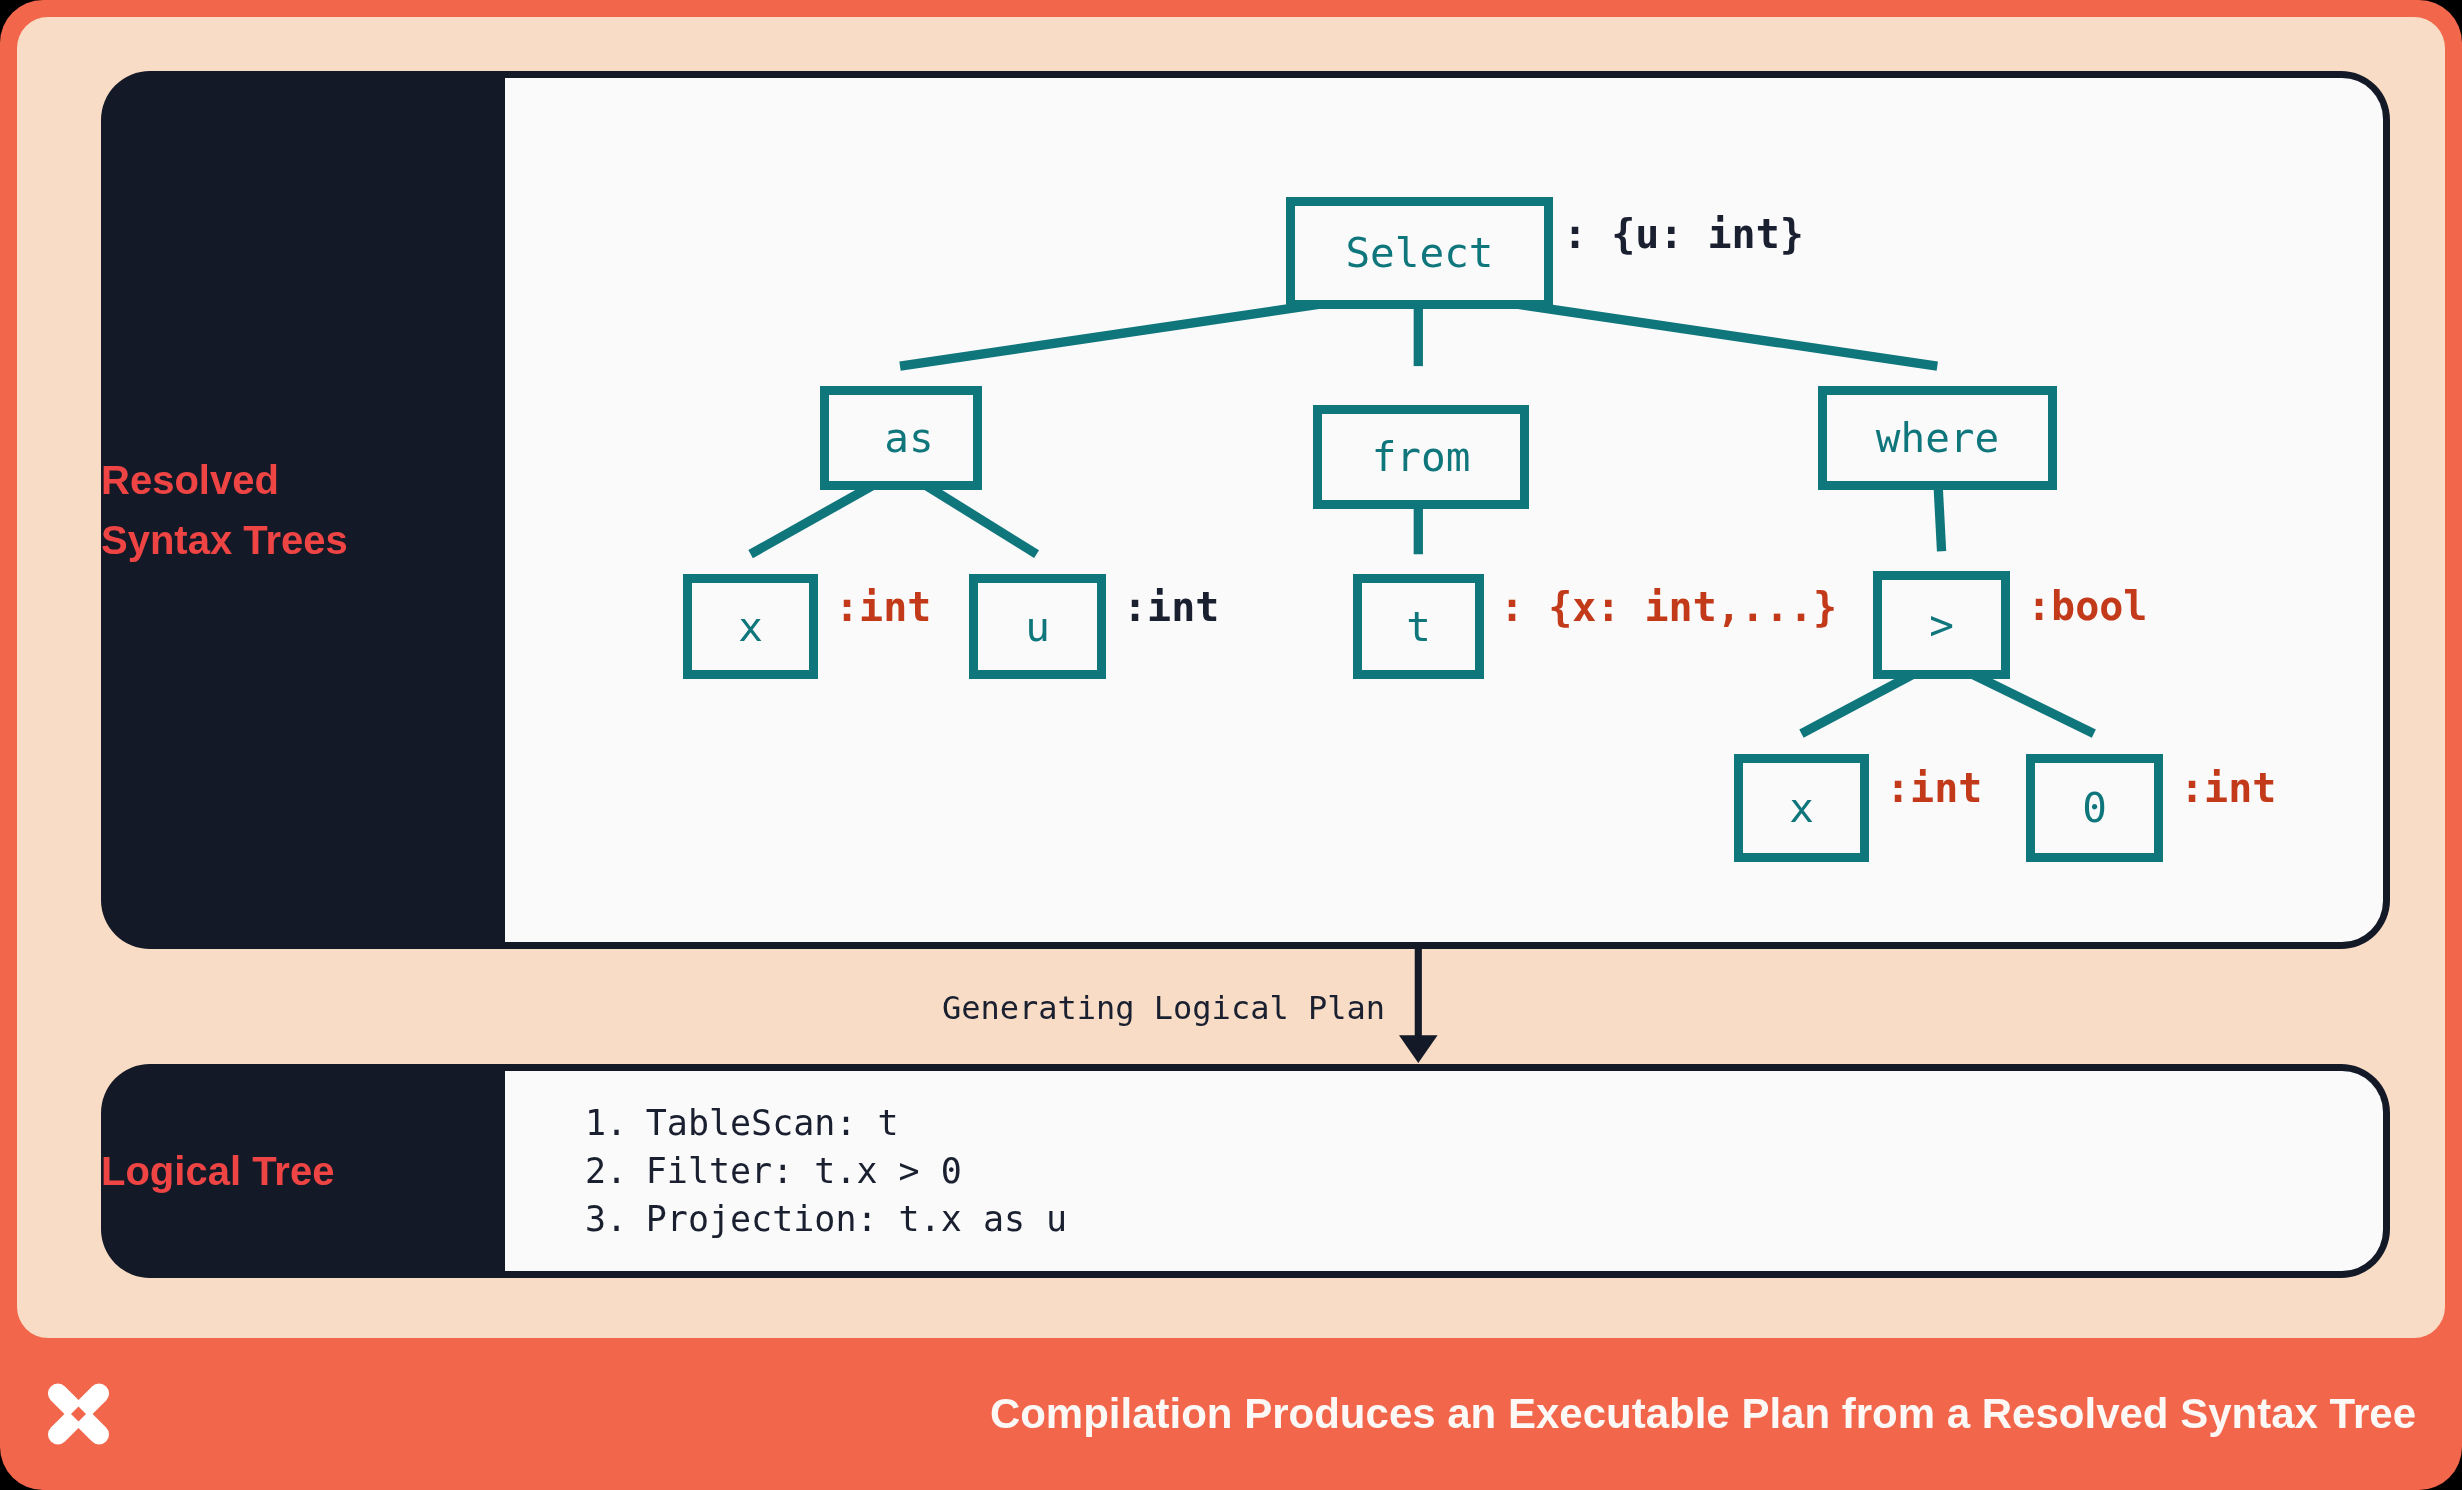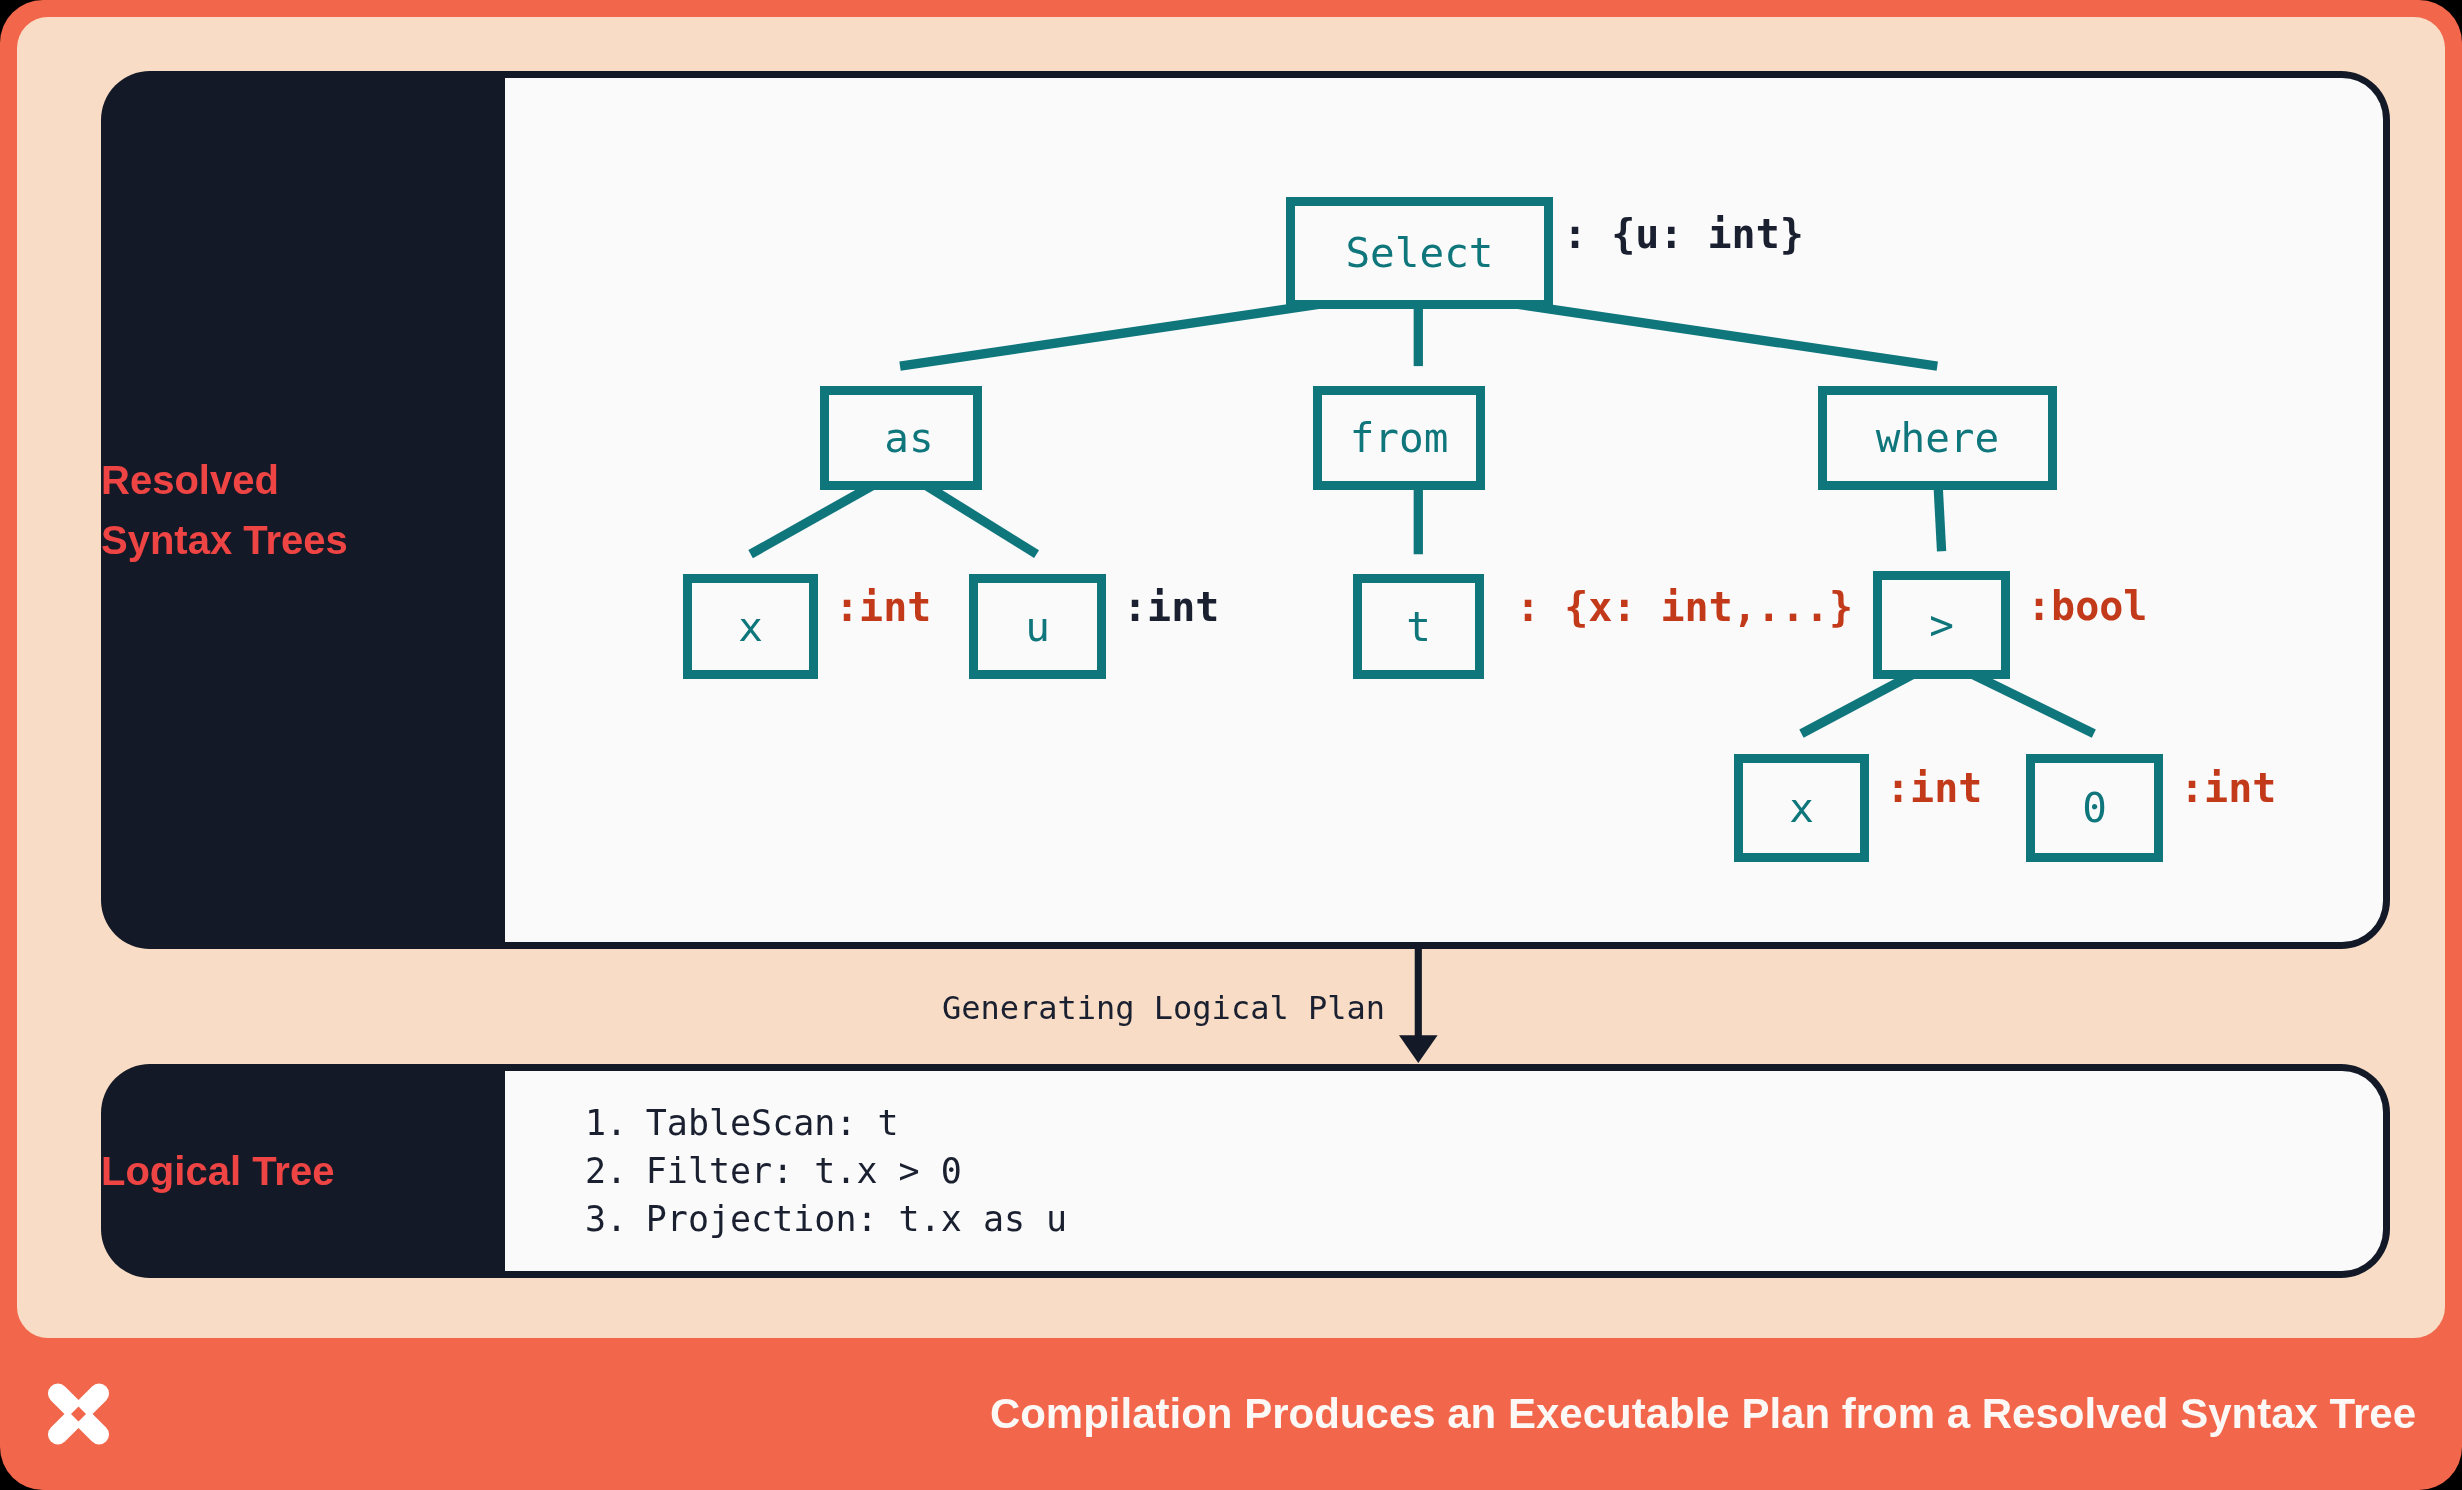--- a/index.html
+++ b/index.html
@@ -31,37 +31,37 @@
   
   .edges,.arrow-svg{position:absolute;left:0;top:0;width:2462px;height:1490px;pointer-events:none;}
   .node{
     position:absolute;box-sizing:border-box;background:#FAFAFB;
     border:9.3px solid #0F767C;color:#0F767C;
     display:flex;align-items:center;justify-content:center;
     font-family:"DejaVu Sans Mono",monospace;font-size:41px;margin-top:20px;
   }
   .n-select{left:1286px;top:177px;width:267px;height:112px;}
   .n-as{left:820px;top:366px;width:162px;height:104px;padding-left:16px;}
-  .n-from{left:1313px;top:366px;width:172px;height:104px;text-align:right;}
+  .n-from{left:1313px;top:385px;width:216px;height:104px;text-align:right;}
   .n-where{left:1818px;top:366px;width:239px;height:104px;}
   .n-x1{left:683px;top:554px;width:135px;height:105px;}
   .n-u{left:969px;top:554px;width:137px;height:105px;}
   .n-t{left:1353px;top:554px;width:131px;height:105px;}
   .n-gt{left:1873px;top:551px;width:137px;height:108px;}
   .n-x2{left:1734px;top:734px;width:135px;height:108px;}
   .n-zero{left:2026px;top:734px;width:137px;height:108px;}
   .ann{
     position:absolute;transform:translateY(-50%);white-space:pre;
     font-family:"DejaVu Sans Mono",monospace;font-weight:700;font-size:40px;color:#C33A1A;
   }
   .ann-dark{color:#1A2030;}
   .a-select{left:1563px;top:234px;}
   .a-x1{left:835px;top:607px;}
   .a-u{left:1123px;top:607px;}
-  .a-t{left:1500px;top:607px;margin-left:16px;}
+  .a-t{left:1500px;top:607px;}
   .a-gt{left:2027px;top:606px;}
   .a-x2{left:1886px;top:788px;}
   .a-zero{left:2180px;top:788px;}
   
   .transition-label{
     position:absolute;right:1077px;top:1008px;transform:translateY(-50%);
     font-family:"DejaVu Sans Mono",monospace;font-size:32px;color:#1A2030;white-space:nowrap;
   }
   
   .plan-list{

